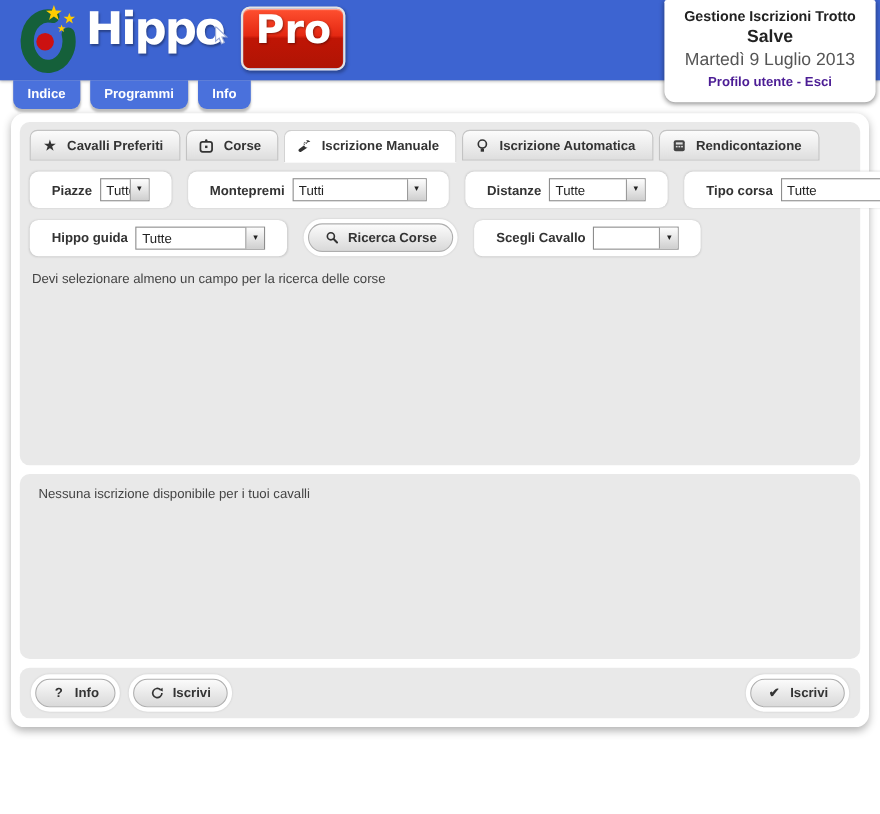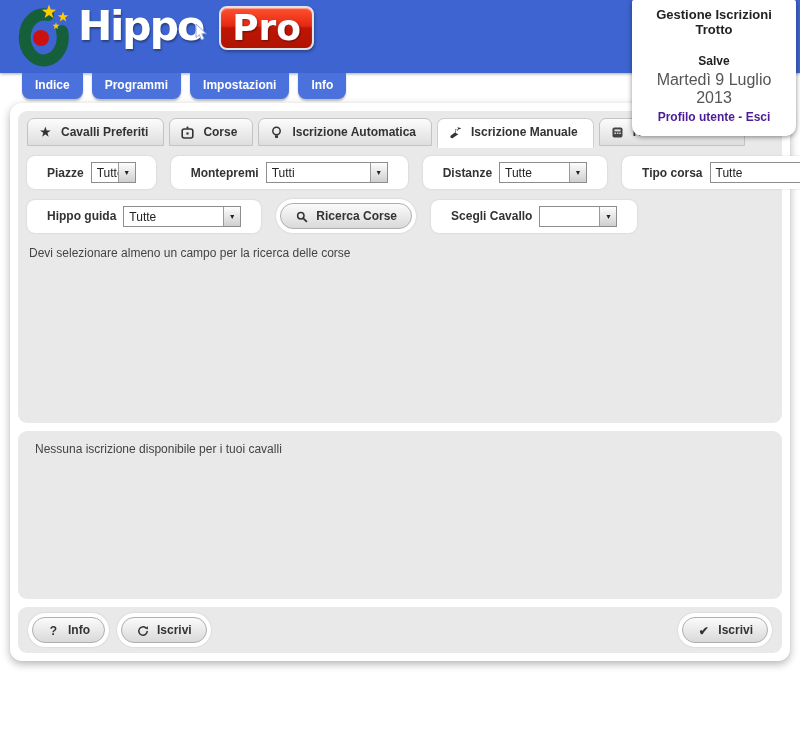--- a/index.html
+++ b/index.html
@@ -10,38 +10,38 @@
   .header { position:relative; height:73px; background:#3d64d1;
             box-shadow:0 1px 3px rgba(0,0,0,.35); z-index:5; }
   .logo { display:flex; align-items:flex-start; padding:4px 0 0 12px; gap:8px; }
   .logo-col { display:flex; flex-direction:column; }
   .logo-row1 { display:flex; align-items:flex-start; }
   .logo-name { font-family:"DejaVu Sans", sans-serif; font-size:41px; font-weight:bold;
                color:#fff; letter-spacing:-2px; line-height:44px;
                text-shadow:1px 2px 2px rgba(0,0,0,.35); }
   .cursor { margin:20px 0 0 -8px; }
   .pro-box { margin-left:10px; margin-top:2px; background:linear-gradient(180deg,#ff5030 0%,#e42812 45%,#bf1505 50%,#b01404 100%);
-             border:2px solid #e3e3e3; border-radius:8px; padding:0 11px 0;
+             border:2px solid #e3e3e3; border-radius:8px; padding:0 11px 14px;
              font-family:"DejaVu Sans", sans-serif; font-size:36px; font-weight:bold; color:#fff;
              line-height:40px; text-shadow:1px 1px 2px rgba(0,0,0,.4);
              box-shadow:inset 0 1px 1px rgba(255,255,255,.5), 1px 2px 3px rgba(0,0,0,.3); }
   .tagline { font-size:15px; font-weight:bold; color:#fff; margin:2px 0 0 4px;
              text-shadow:1px 1px 1px rgba(0,0,0,.35); }
 
-  .nav { position:absolute; top:73px; left:22px; display:flex; gap:9px; }
+  .nav { position:absolute; top:73px; left:12px; display:flex; gap:9px; }
   .nav-btn { background:#4a71dc; color:#fff; font-size:12px; font-weight:bold;
              padding:5px 13px 7px; border-radius:0 0 8px 8px; cursor:pointer;
              box-shadow:0 2px 2px rgba(0,0,0,.25); }
 
   
-  .user-panel { position:absolute; top:0; right:4px; width:164px; background:#fff;
+  .user-panel { position:absolute; top:0; right:4px; width:192px; background:#fff;
                 border-radius:2px 2px 10px 10px; box-shadow:0 1px 5px rgba(0,0,0,.45);
                 text-align:center; padding:7px 8px 12px; z-index:10; }
   .up-title { font-size:13px; font-weight:bold; color:#222; }
-  .up-greet { font-size:12px; font-weight:bold; color:#222; margin-top:17px; }
+  .up-greet { font-size:16px; font-weight:bold; color:#222; margin-top:3px; }
   .up-date  { font-size:16px; color:#555; margin-top:3px; }
   .up-links { font-size:12px; font-weight:bold; color:#4c1d95; margin-top:3px; }
   .up-links span { cursor:pointer; }
 
   
   .main-wrap { width:780px; margin:30px auto 0; background:#fff; border-radius:12px;
                padding:8px; box-shadow:0 3px 8px rgba(0,0,0,.3); }
   .panel { background:#e9e9e9; border-radius:9px; }
   .panel + .panel { margin-top:8px; }
   .panel-main { height:312px; padding:7px 9px; }
@@ -70,21 +70,21 @@
              white-space:nowrap; overflow:hidden; }
   .sel-btn { width:17px; border-left:1px solid #9a9a9a;
              background:linear-gradient(#fdfdfd,#cfcfcf); display:flex;
              align-items:center; justify-content:center; font-size:7px; color:#222; }
   .w-piazze{width:45px}.w-montepremi{width:122px}.w-distanze{width:88px}
   .w-tipocorsa{width:118px}.w-tipoguida{width:118px}.w-scegli{width:78px}
 
   
   .btn-wrap { background:#fff; border-radius:17px; padding:4px;
               box-shadow:0 0 2px rgba(0,0,0,.15); }
-  .btn { display:flex; align-items:flex-end; gap:8px;
+  .btn { display:flex; align-items:center; gap:8px;
          background:linear-gradient(#fbfbfb,#d9d9d9); border:1px solid #aeaeae;
          border-radius:13px; padding:5px 14px; font-size:12px; font-weight:bold;
          color:#333; cursor:pointer; white-space:nowrap; }
   .bicon { width:13px; height:13px; display:inline-flex; align-items:center;
            justify-content:center; font-size:12px; font-weight:bold; color:#333; }
 
   .hint { font-size:12px; color:#444; margin:13px 2px 0; }
   .results-hint { font-size:12px; color:#444; }
 
   .spacer { flex:1; }
@@ -120,21 +120,20 @@
             <polygon points="1,0 1,13.5 4.3,10.7 6.4,15.8 9,14.6 6.8,9.7 11.2,9.7" fill="#fff" stroke="#98a8d8" stroke-width="1"></polygon>
           </svg>
         </span>
         <span class="pro-box">Pro</span>
       </div>
     </div>
   </div>
   <div class="nav">
     <div class="nav-btn">Indice</div>
     <div class="nav-btn">Programmi</div>
-    <div class="nav-btn">Impostazioni</div>
     <div class="nav-btn">Info</div>
   </div>
 </div>
 
 <div class="user-panel">
   <div class="up-title">Gestione Iscrizioni Trotto</div>
   <div class="up-greet">Salve</div>
   <div class="up-date">Martedì 9 Luglio 2013</div>
   <div class="up-links">
     <span>Profilo utente</span><span> - </span><span>Esci</span>
@@ -152,36 +151,36 @@
       <div class="tab">
         <span class="ticon">
           <svg width="13" height="13" viewBox="0 0 13 13">
               <rect x="1.2" y="3" width="10.6" height="9" rx="2" fill="none" stroke="#333" stroke-width="1.6"></rect>
               <rect x="5.4" y="0.6" width="2.2" height="2.2" rx="1.1" fill="#333"></rect>
               <rect x="5.4" y="6.4" width="2.2" height="2.2" fill="#333"></rect>
             </svg>
         </span>
         <span>Corse</span>
       </div>
+      <div class="tab active">
+        <span class="ticon">
+          <svg width="13" height="13" viewBox="0 0 13 13">
+              <path d="M11.6 2.1 C10.6 1 8.9 .7 7.6 1.4 L9.4 3.2 8 4.6 6.2 2.8 C5.5 4.1 5.8 5.8 6.9 6.8 C7.7 7.6 8.8 7.9 9.8 7.6 L4.6 12.2 C4 12.8 3 12.8 2.4 12.2 C1.8 11.6 1.8 10.6 2.4 10 L7 5.4 C6.7 4.4 5.4 4.2 5.4 4.2 Z" fill="#333" transform="rotate(8 6.5 6.5)"></path>
+            </svg>
+        </span>
+        <span>Iscrizione Manuale</span>
+      </div>
       <div class="tab">
         <span class="ticon">
           <svg width="13" height="13" viewBox="0 0 13 13">
               <circle cx="6.5" cy="5" r="3.7" fill="none" stroke="#333" stroke-width="1.5"></circle>
               <rect x="5" y="9.3" width="3" height="2.6" fill="#333"></rect>
             </svg>
         </span>
         <span>Iscrizione Automatica</span>
-      </div>
-      <div class="tab active">
-        <span class="ticon">
-          <svg width="13" height="13" viewBox="0 0 13 13">
-              <path d="M11.6 2.1 C10.6 1 8.9 .7 7.6 1.4 L9.4 3.2 8 4.6 6.2 2.8 C5.5 4.1 5.8 5.8 6.9 6.8 C7.7 7.6 8.8 7.9 9.8 7.6 L4.6 12.2 C4 12.8 3 12.8 2.4 12.2 C1.8 11.6 1.8 10.6 2.4 10 L7 5.4 C6.7 4.4 5.4 4.2 5.4 4.2 Z" fill="#333" transform="rotate(8 6.5 6.5)"></path>
-            </svg>
-        </span>
-        <span>Iscrizione Manuale</span>
       </div>
       <div class="tab">
         <span class="ticon">
           <svg width="13" height="13" viewBox="0 0 13 13">
               <rect x="1.5" y="1.5" width="10" height="10" rx="1.8" fill="#444"></rect>
               <rect x="3.4" y="3.4" width="6.2" height="2" fill="#ddd"></rect>
               <rect x="3.4" y="6.6" width="1.6" height="1.4" fill="#ddd"></rect>
               <rect x="5.8" y="6.6" width="1.6" height="1.4" fill="#ddd"></rect>
               <rect x="8.2" y="6.6" width="1.6" height="1.4" fill="#ddd"></rect>
             </svg>

